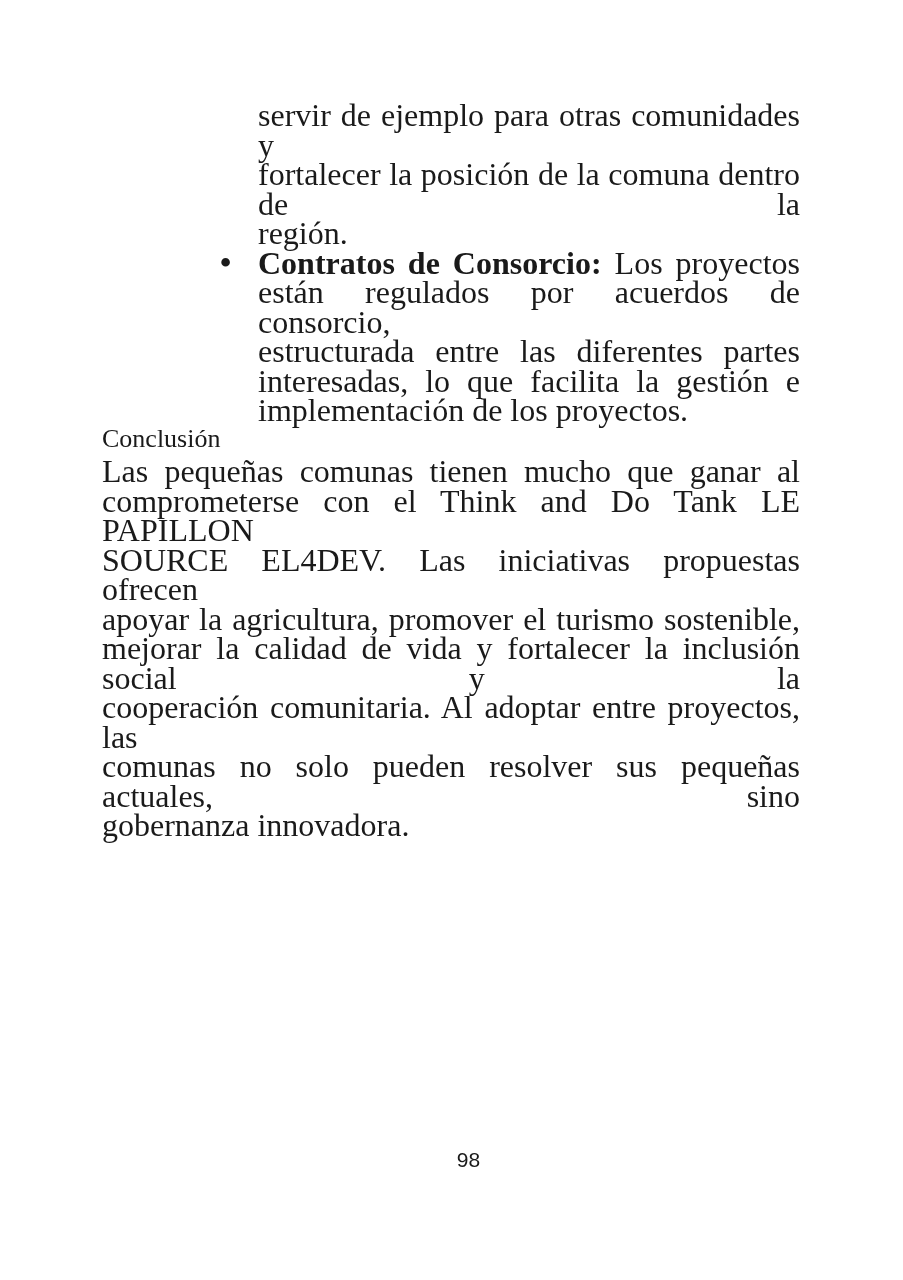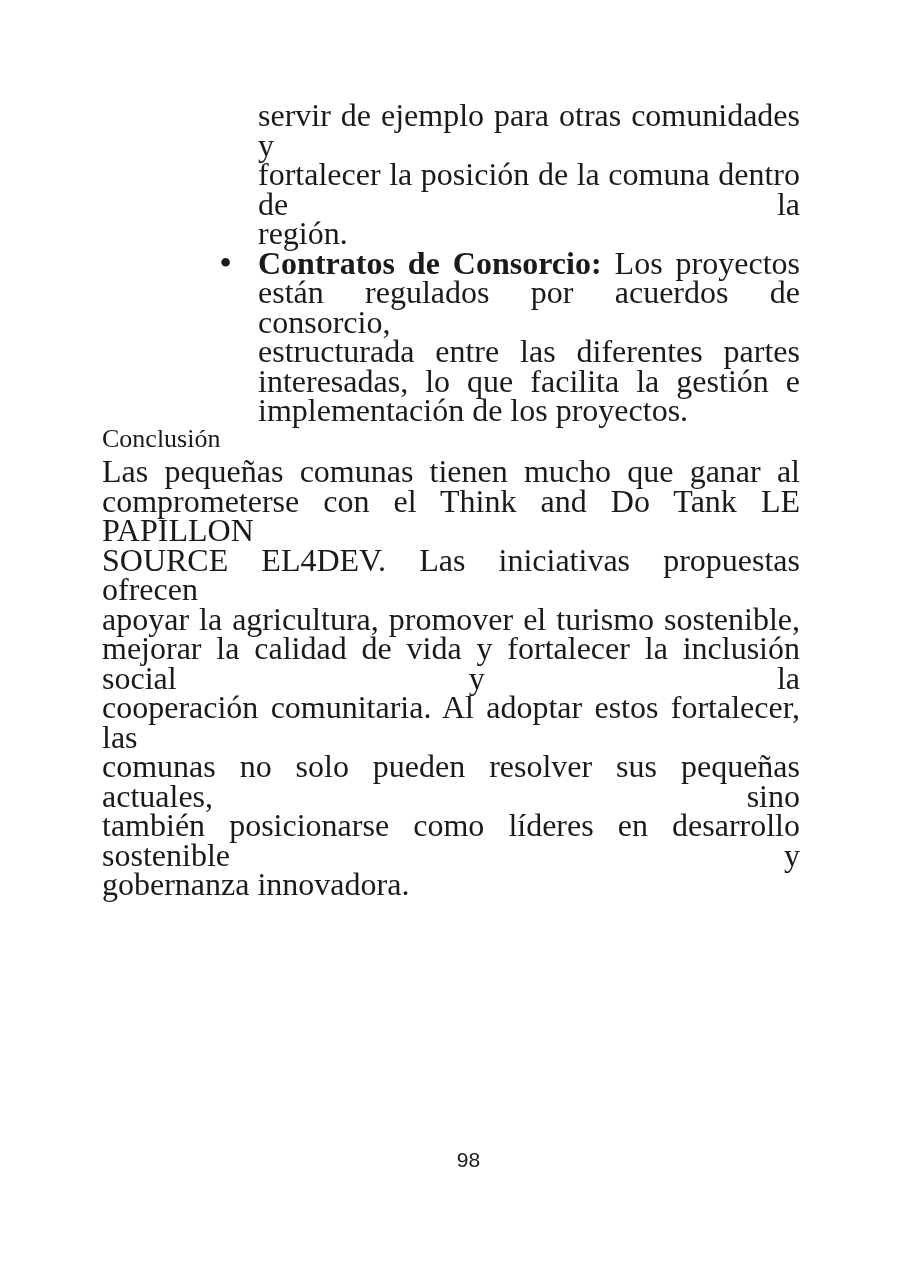--- a/index.html
+++ b/index.html
@@ -95,21 +95,20 @@
   </div>
 
   <div class="heading">Conclusión</div>
 
   <div class="text-block conclusion-block">
     <div class="line">Las pequeñas comunas tienen mucho que ganar al</div>
     <div class="line">comprometerse con el Think and Do Tank LE PAPILLON</div>
     <div class="line">SOURCE EL4DEV. Las iniciativas propuestas ofrecen</div>
     <div class="line">apoyar la agricultura, promover el turismo sostenible,</div>
     <div class="line">mejorar la calidad de vida y fortalecer la inclusión social y la</div>
-    <div class="line">cooperación comunitaria. Al adoptar estos fortalecer, las</div>
+    <div class="line">cooperación comunitaria. Al adoptar entre proyectos, las</div>
     <div class="line">comunas no solo pueden resolver sus pequeñas actuales, sino</div>
-    <div class="line">también posicionarse como líderes en desarrollo sostenible y</div>
     <div class="line last">gobernanza innovadora.</div>
   </div>
 
   <div class="page-number">98</div>
 
 </div>
 
 </body></html>

